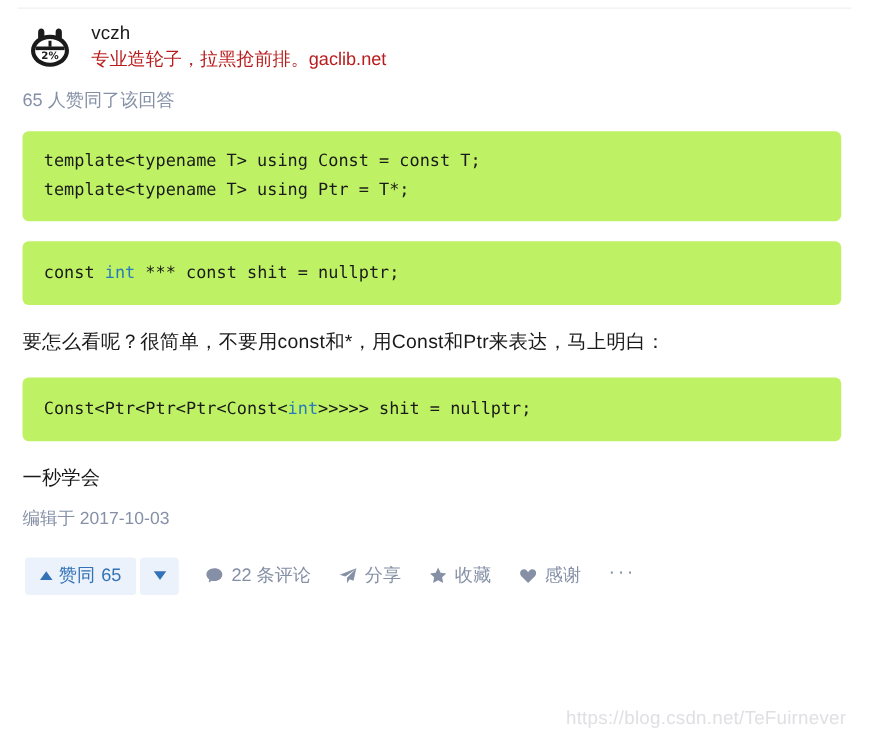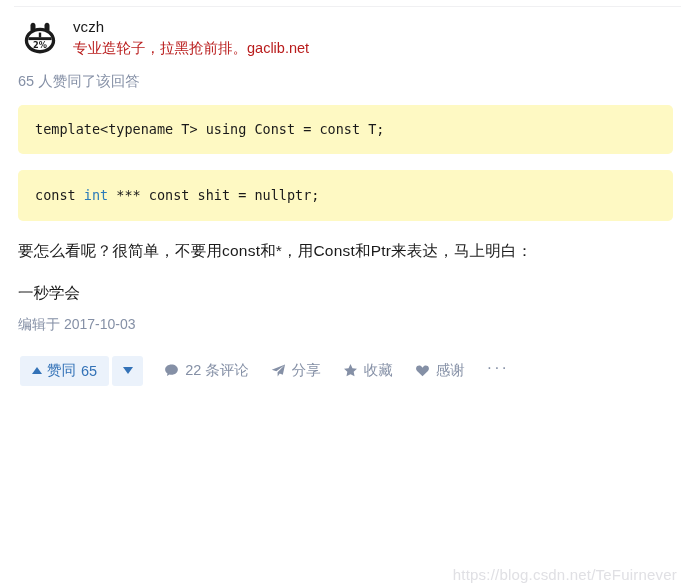--- a/index.html
+++ b/index.html
@@ -88,21 +88,21 @@
   .para {
     font-size: 15.5px;
     line-height: 28px;
     color: #1a1a1a;
     margin: 0 0 14px 0;
     letter-spacing: 0.2px;
   }
 
   
   .code-block {
-    background: #fef9c3;
+    background: #bef264;
     border-radius: 5px;
     padding: 13px 17px;
     margin: 0 0 16px 0;
     box-sizing: border-box;
     width: 655px;
     overflow: hidden;
   }
   .code-block.single { padding: 14px 17px; }
   .code-line {
     font-family: "DejaVu Sans Mono", "Liberation Mono", monospace;
@@ -238,29 +238,33 @@
         <div class="author-name">vczh</div>
         <div class="author-bio">专业造轮子，拉黑抢前排。gaclib.net</div>
       </div>
     </div>
 
     <div class="voters">65 人赞同了该回答</div>
 
 
     <div class="code-block">
       <div class="code-line">template&lt;typename T&gt; using Const = const T;</div>
+      <div class="code-line">template&lt;typename T&gt; using Ptr = T*;</div>
     </div>
 
 
     <div class="code-block single">
       <div class="code-line"><span>const </span><span class="kw-type">int</span><span> *** const shit = nullptr;</span></div>
     </div>
 
     <p class="para">要怎么看呢？很简单，不要用const和*，用Const和Ptr来表达，马上明白：</p>
 
+    <div class="code-block single">
+      <div class="code-line"><span>Const&lt;Ptr&lt;Ptr&lt;Ptr&lt;Const&lt;</span><span class="kw-type">int</span><span>&gt;&gt;&gt;&gt;&gt; shit = nullptr;</span></div>
+    </div>
 
     <div class="closing">一秒学会</div>
     <div class="edit-time">编辑于 2017-10-03</div>
 
     <div class="action-bar">
 
       <div class="vote-group">
         <div class="vote-up">
           <span class="tri tri-up"></span>
           <span>赞同</span>

